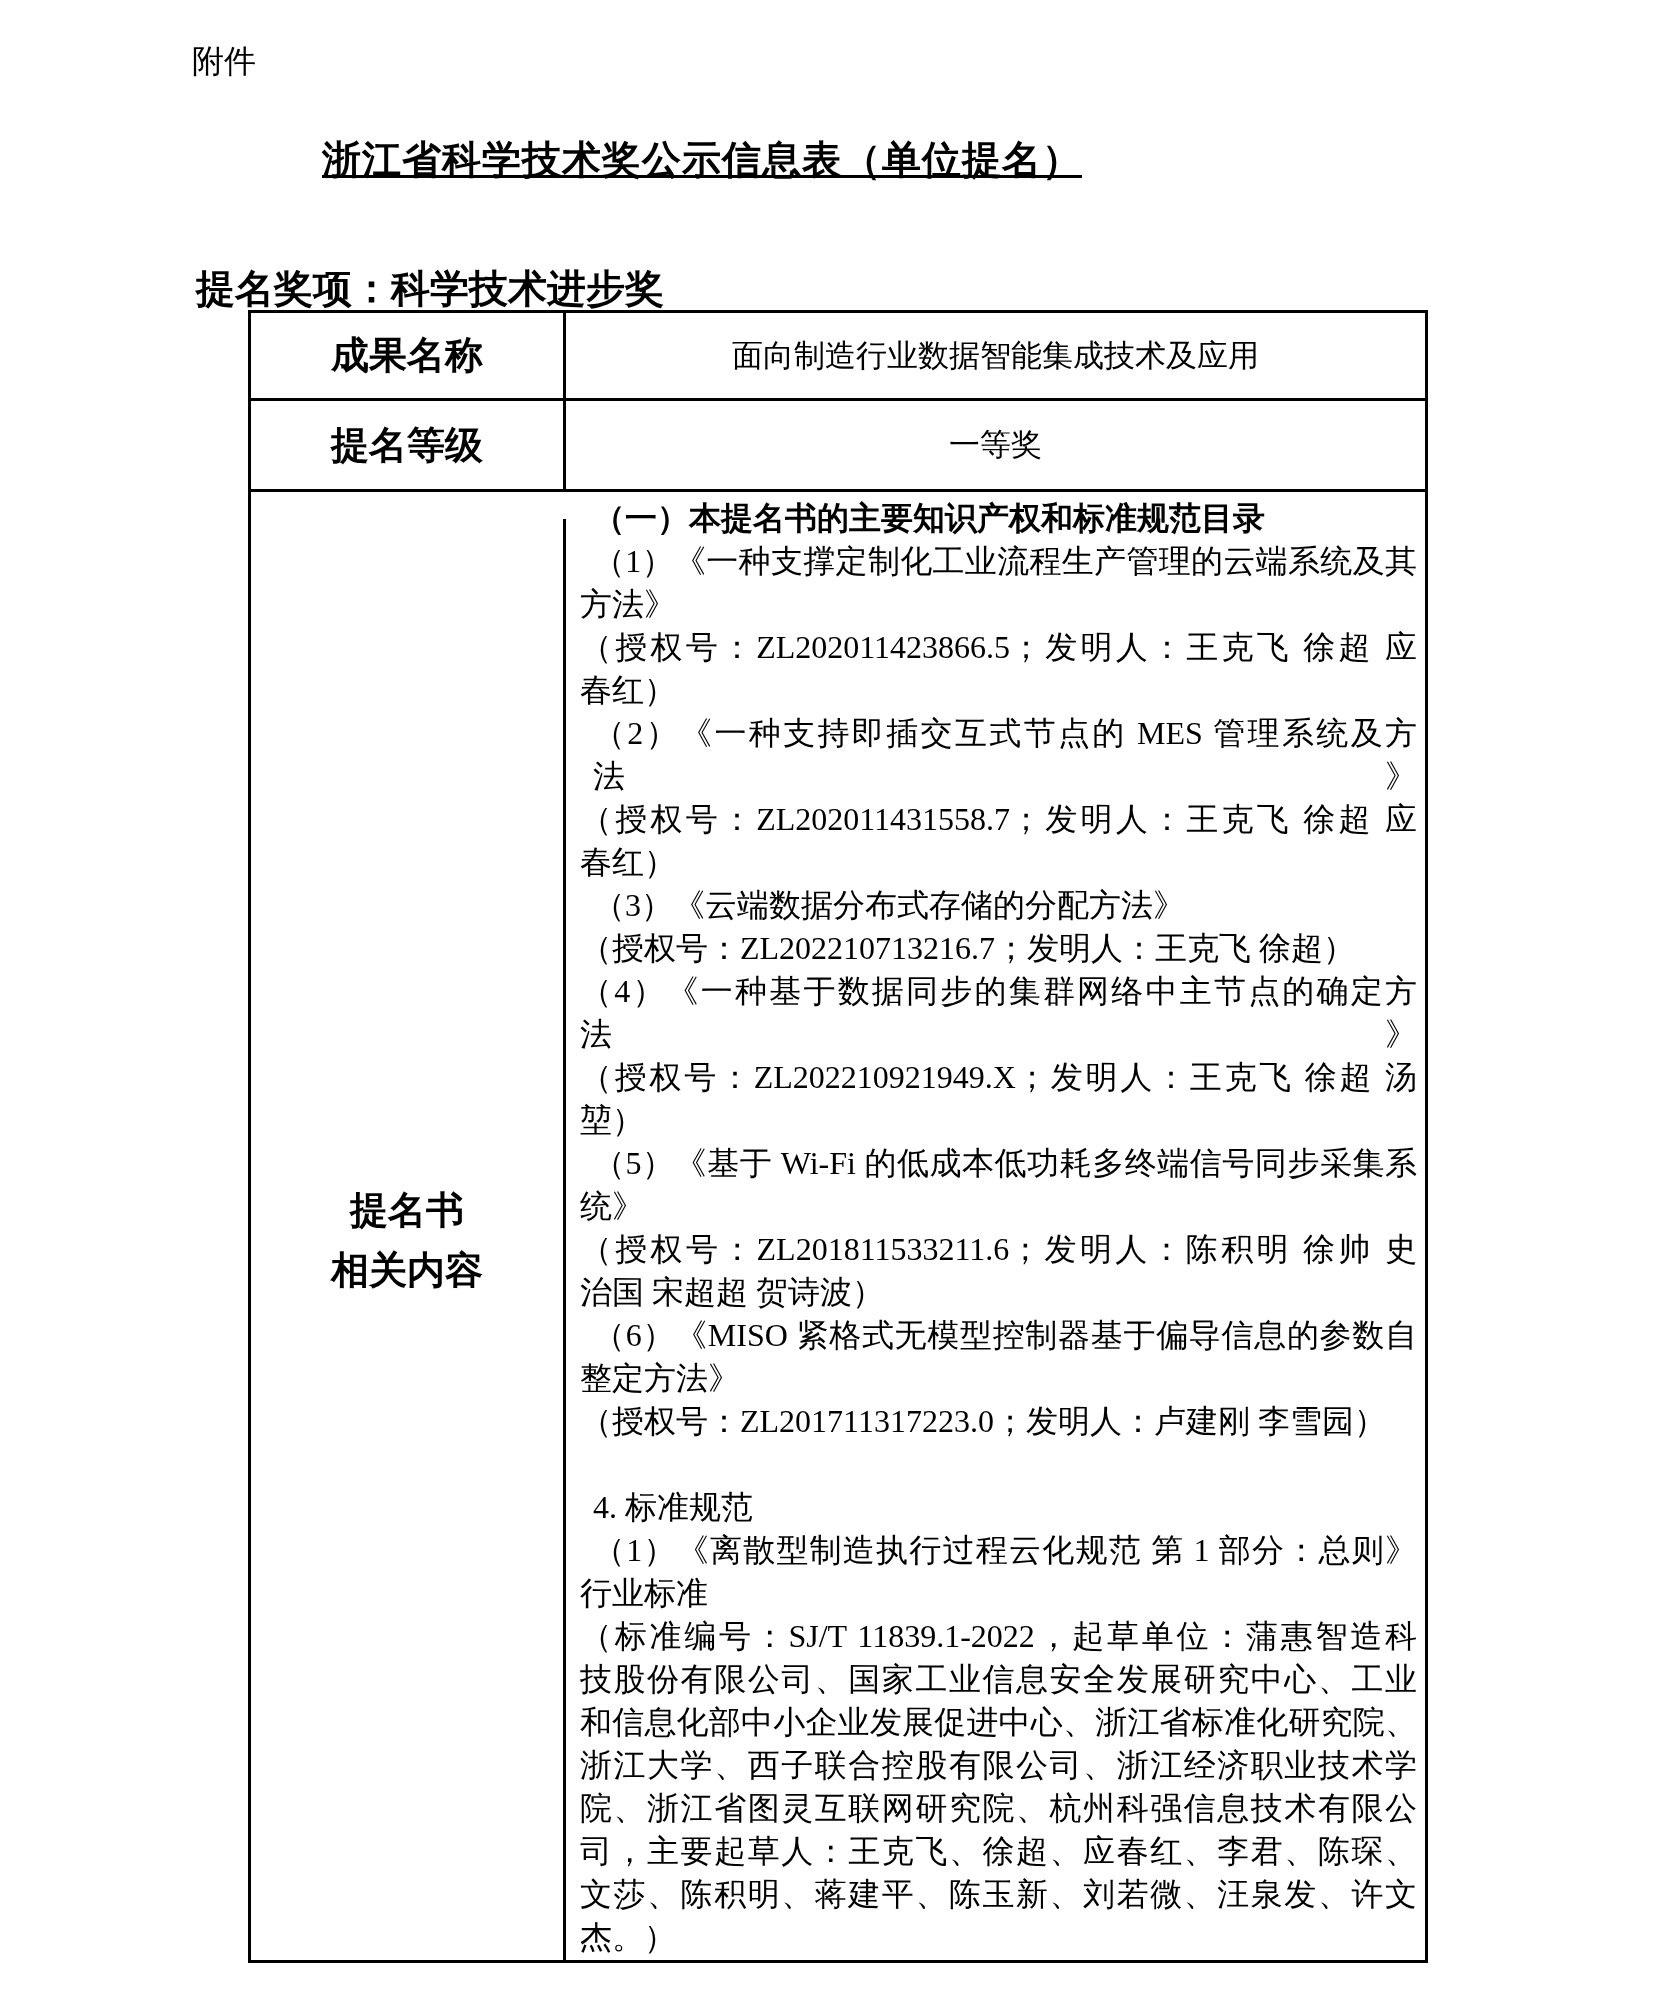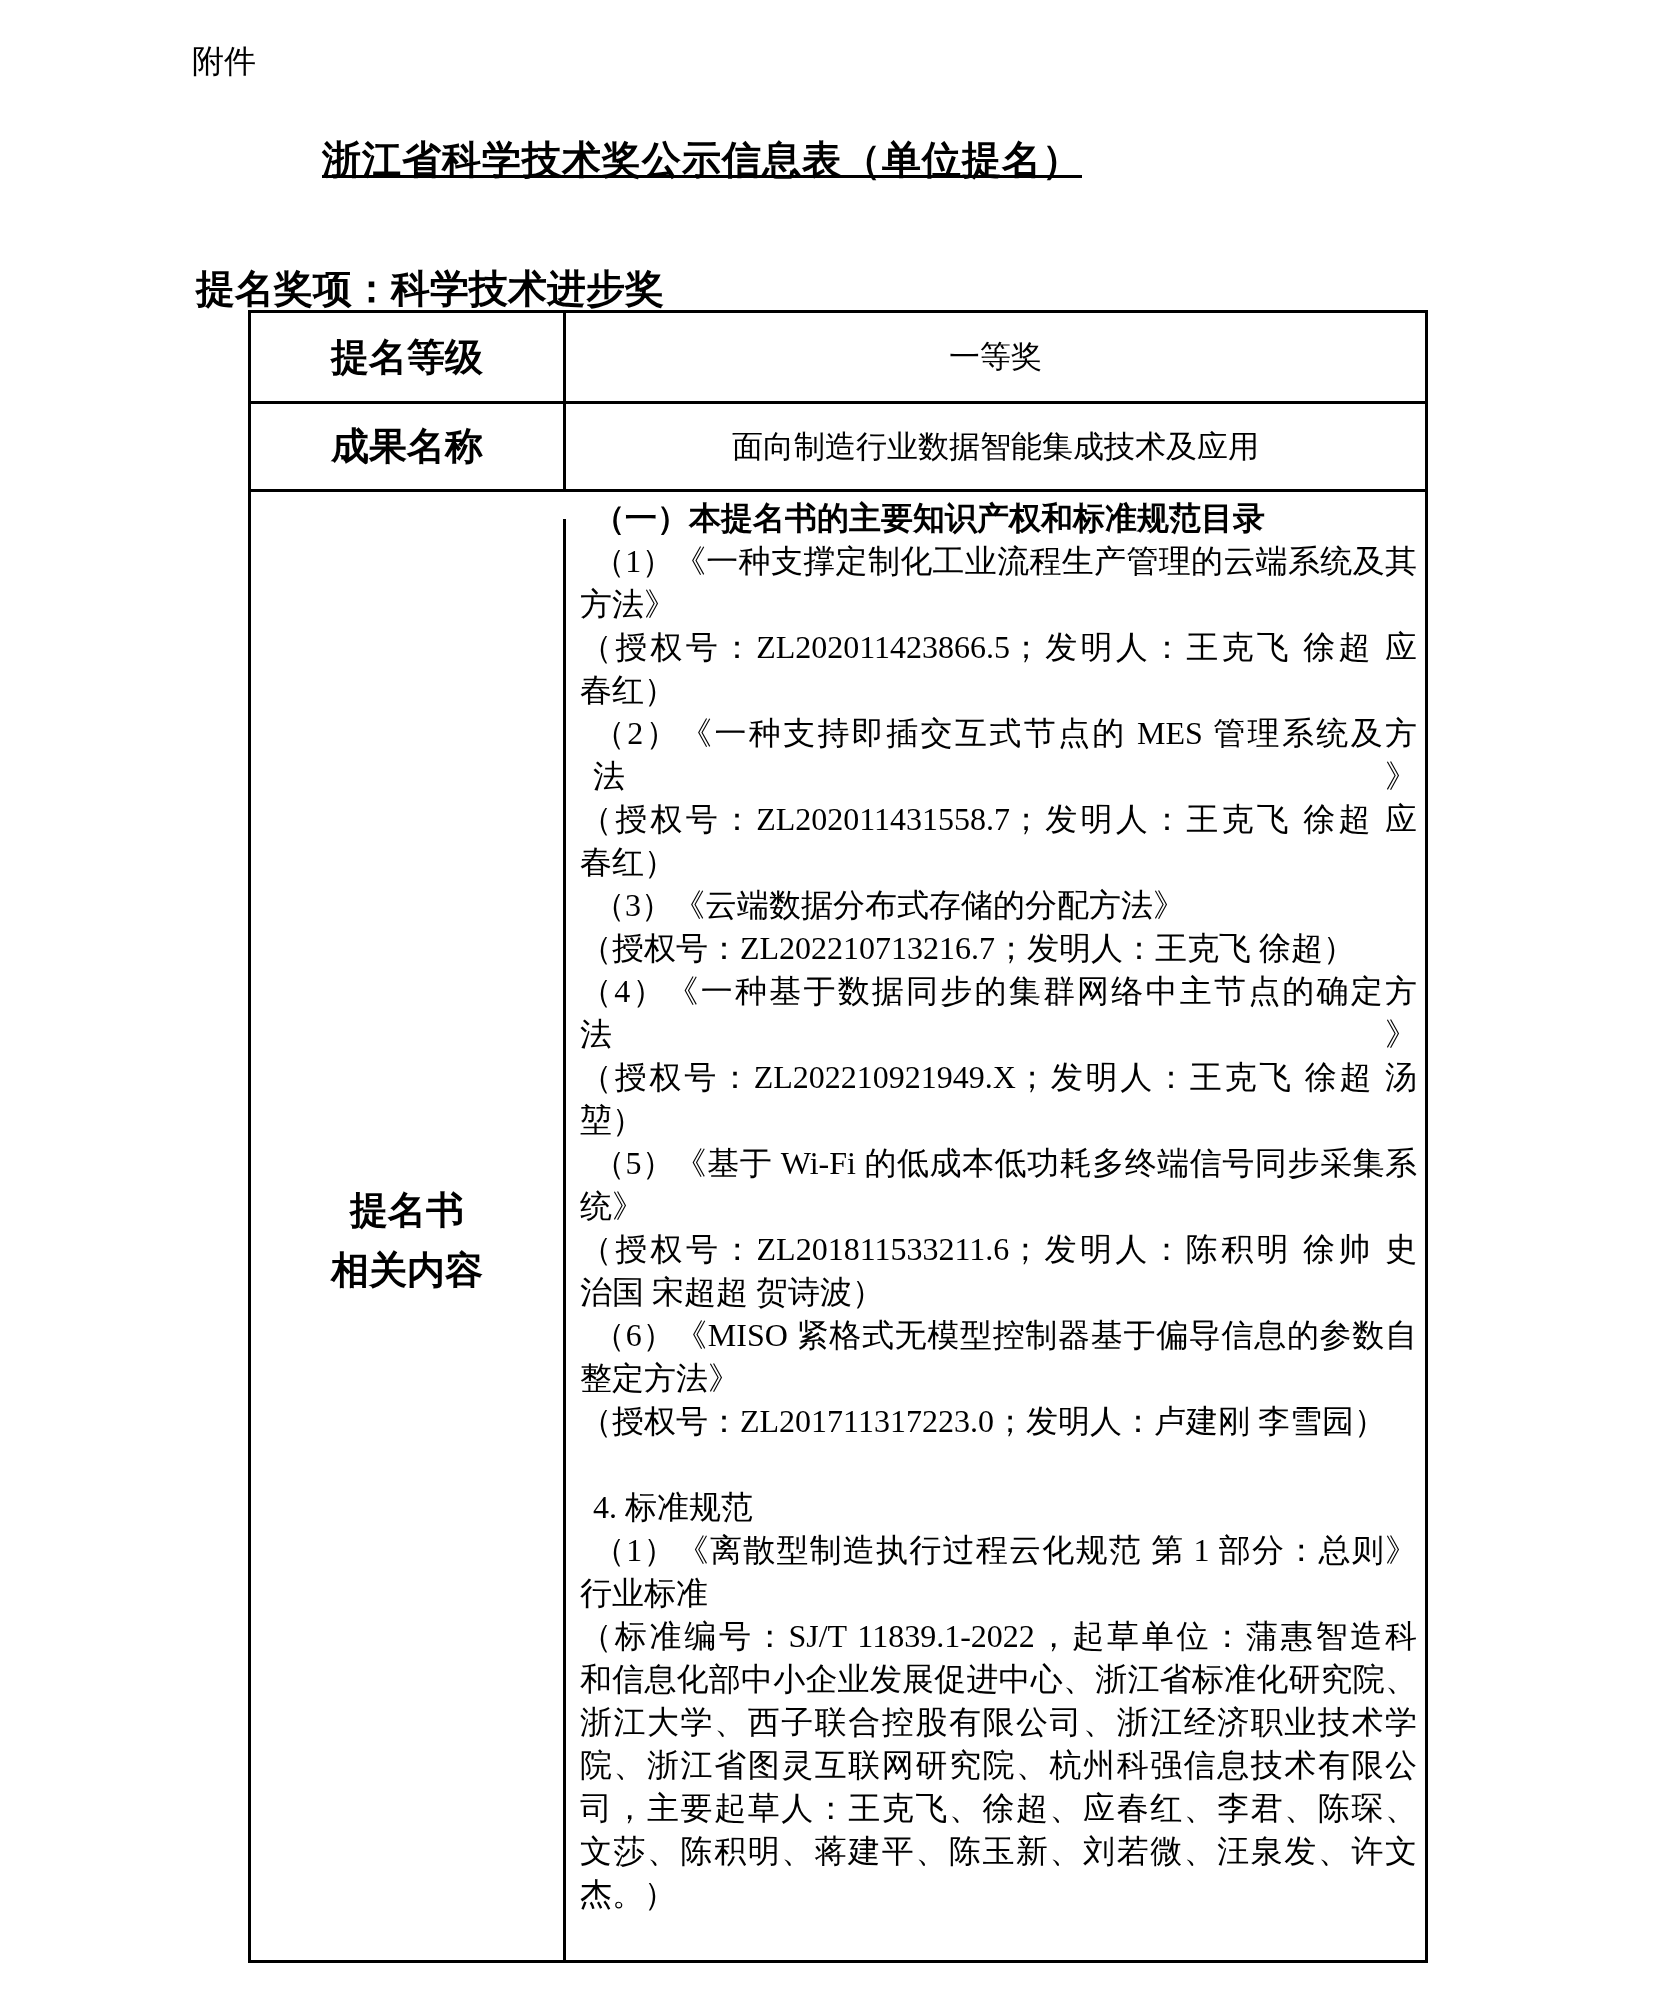--- a/index.html
+++ b/index.html
@@ -68,28 +68,28 @@
 <div class="canvas">
 
   <div class="attachment">附件</div>
 
   <h1 class="doc-title">浙江省科学技术奖公示信息表（单位提名）</h1>
 
   <div class="subtitle">提名奖项：科学技术进步奖</div>
 
   <div class="tbl">
 
+    <div class="trow row1">
+      <div class="label-cell">成果名称</div>
+      <div class="value-cell">面向制造行业数据智能集成技术及应用</div>
+    </div>
+
     <div class="trow row2">
       <div class="label-cell">提名等级</div>
       <div class="value-cell">一等奖</div>
-    </div>
-
-    <div class="trow row1">
-      <div class="label-cell">成果名称</div>
-      <div class="value-cell">面向制造行业数据智能集成技术及应用</div>
     </div>
 
     <div class="trow row3">
       <div class="label-cell">
         <div>
           <div>提名书</div>
           <div>相关内容</div>
         </div>
       </div>
       <div class="content-cell">
@@ -111,20 +111,21 @@
           <div class="cline just">（授权号：ZL201811533211.6；发明人：陈积明 徐帅 史</div>
           <div class="cline">治国 宋超超 贺诗波）</div>
           <div class="cline ind just">（6）《MISO 紧格式无模型控制器基于偏导信息的参数自</div>
           <div class="cline">整定方法》</div>
           <div class="cline">（授权号：ZL201711317223.0；发明人：卢建刚 李雪园）</div>
           <div class="cline"></div>
           <div class="cline ind">4. 标准规范</div>
           <div class="cline ind just">（1）《离散型制造执行过程云化规范 第 1 部分：总则》</div>
           <div class="cline">行业标准</div>
           <div class="cline just">（标准编号：SJ/T 11839.1-2022，起草单位：蒲惠智造科</div>
+          <div class="cline just">技股份有限公司、国家工业信息安全发展研究中心、工业</div>
           <div class="cline just">和信息化部中小企业发展促进中心、浙江省标准化研究院、</div>
           <div class="cline just">浙江大学、西子联合控股有限公司、浙江经济职业技术学</div>
           <div class="cline just">院、浙江省图灵互联网研究院、杭州科强信息技术有限公</div>
           <div class="cline just">司，主要起草人：王克飞、徐超、应春红、李君、陈琛、</div>
           <div class="cline just">文莎、陈积明、蒋建平、陈玉新、刘若微、汪泉发、许文</div>
           <div class="cline">杰。）</div>
         </div>
     </div>
 
   </div>

